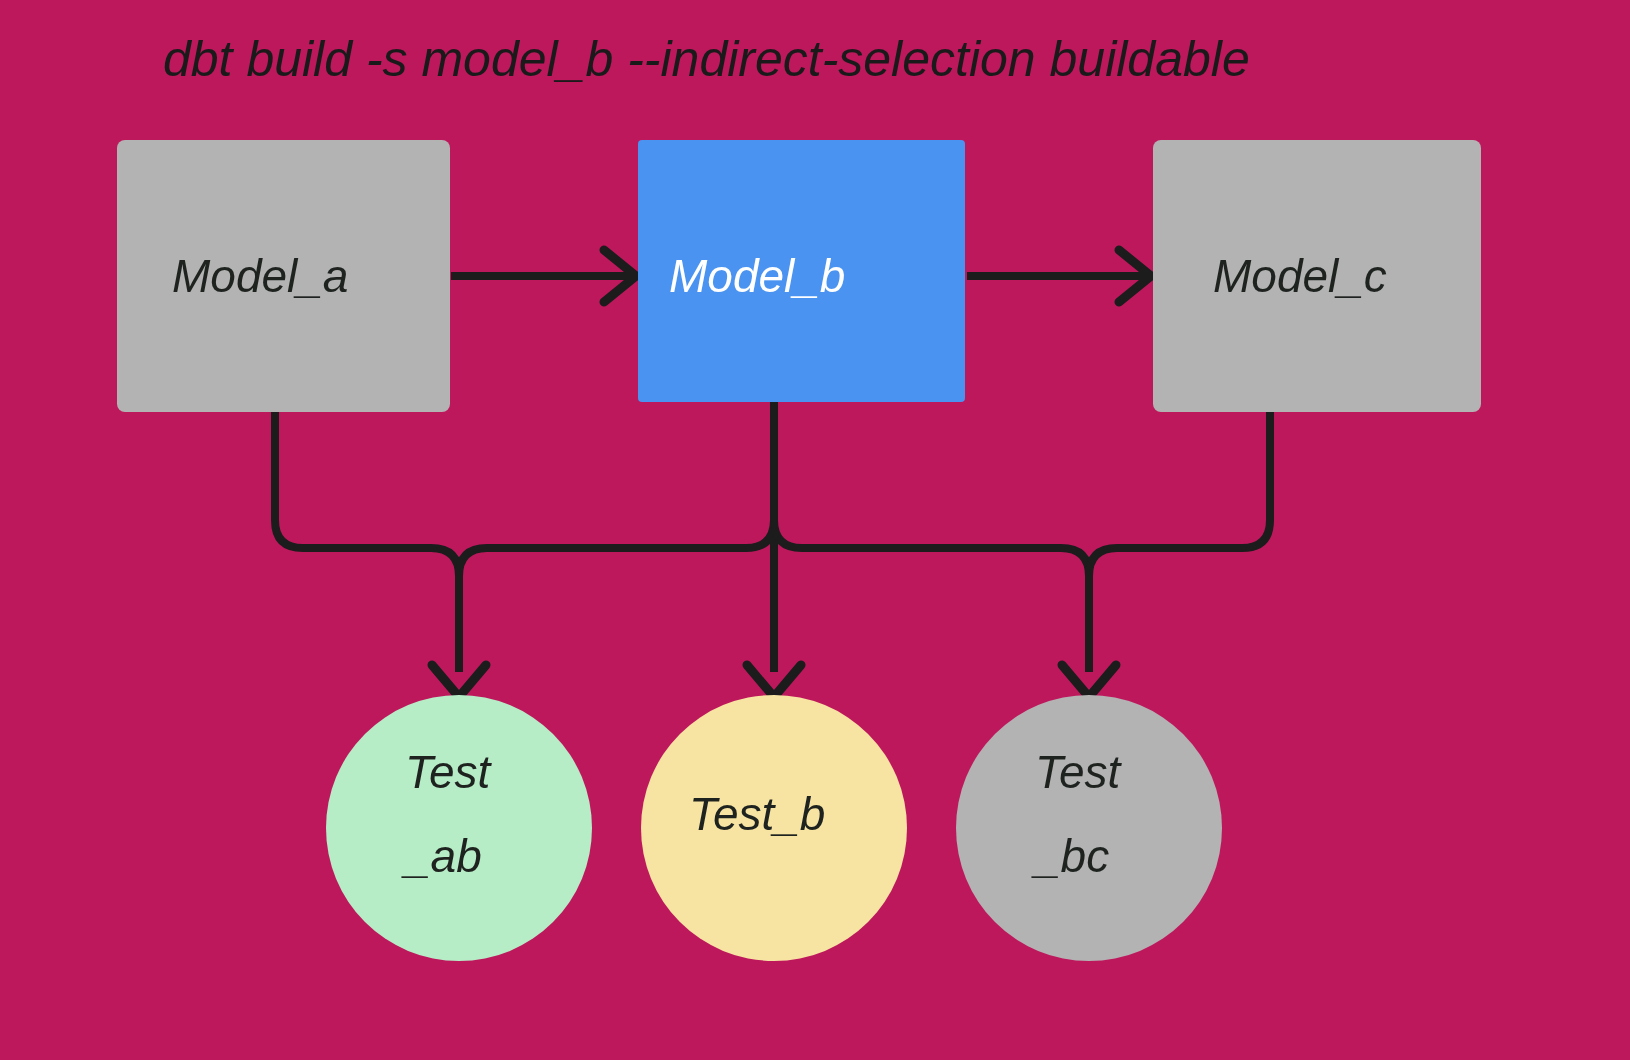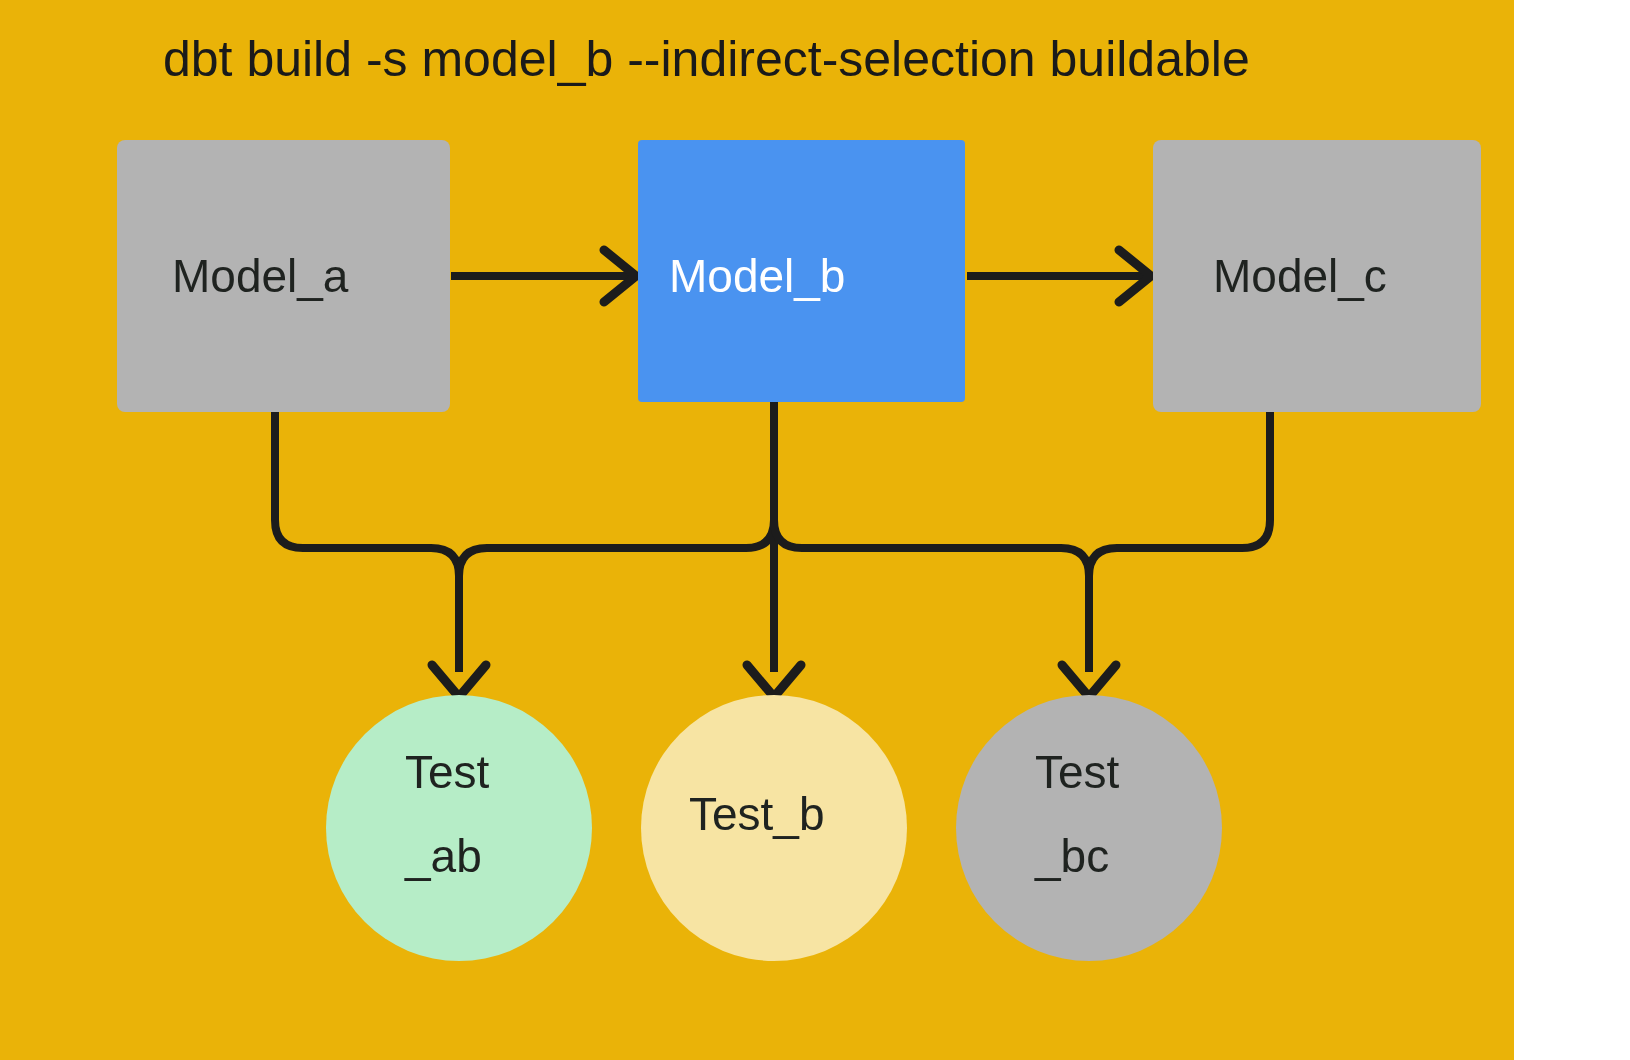--- a/index.html
+++ b/index.html
@@ -8,23 +8,24 @@
     background: #ffffff;
   }
   body {
     width: 1630px;
     height: 1060px;
     font-family: "Liberation Sans", sans-serif;
     overflow: hidden;
   }
   #diagram-root {
     position: relative;
-    width: 1514px;
+    width: 1630px;
     height: 1060px;
-    background: #eab308;
+    background: #be185d;
+    font-style: italic;
   }
   svg#diagram-canvas {
     position: absolute;
     top: 0;
     left: 0;
     width: 1630px;
     height: 1060px;
     display: block;
   }
   .diagram-title {

